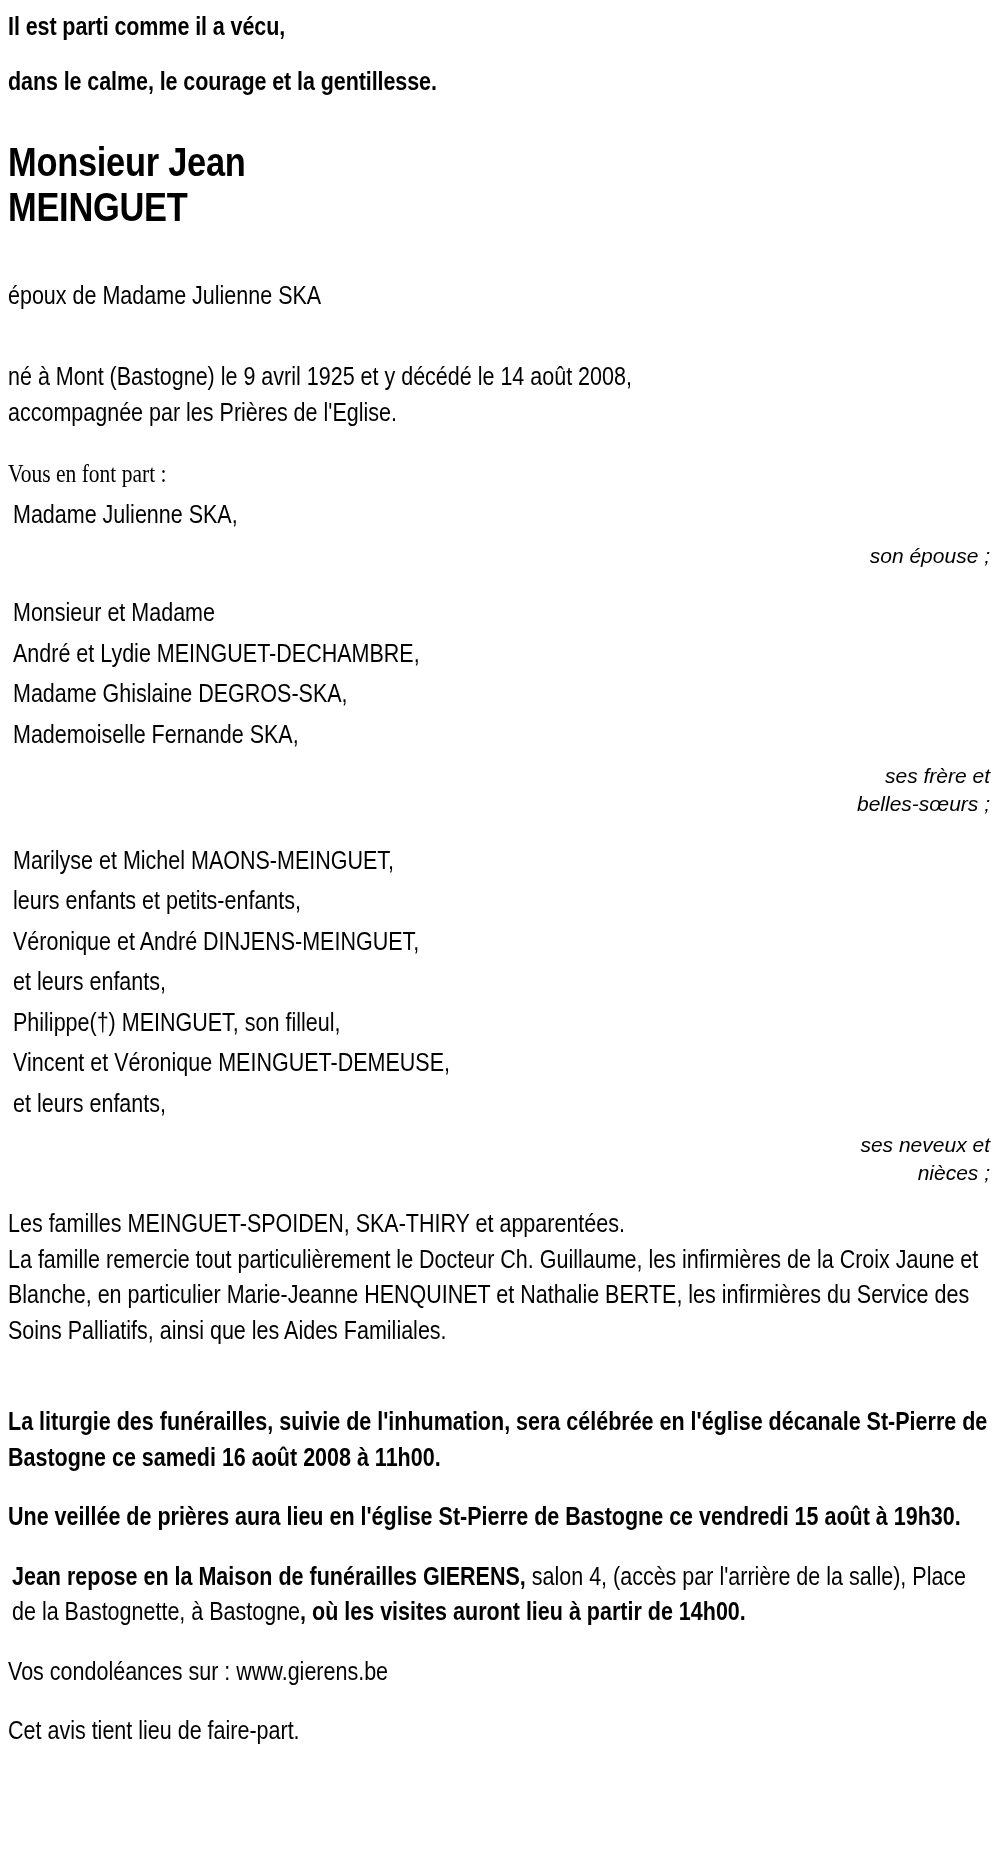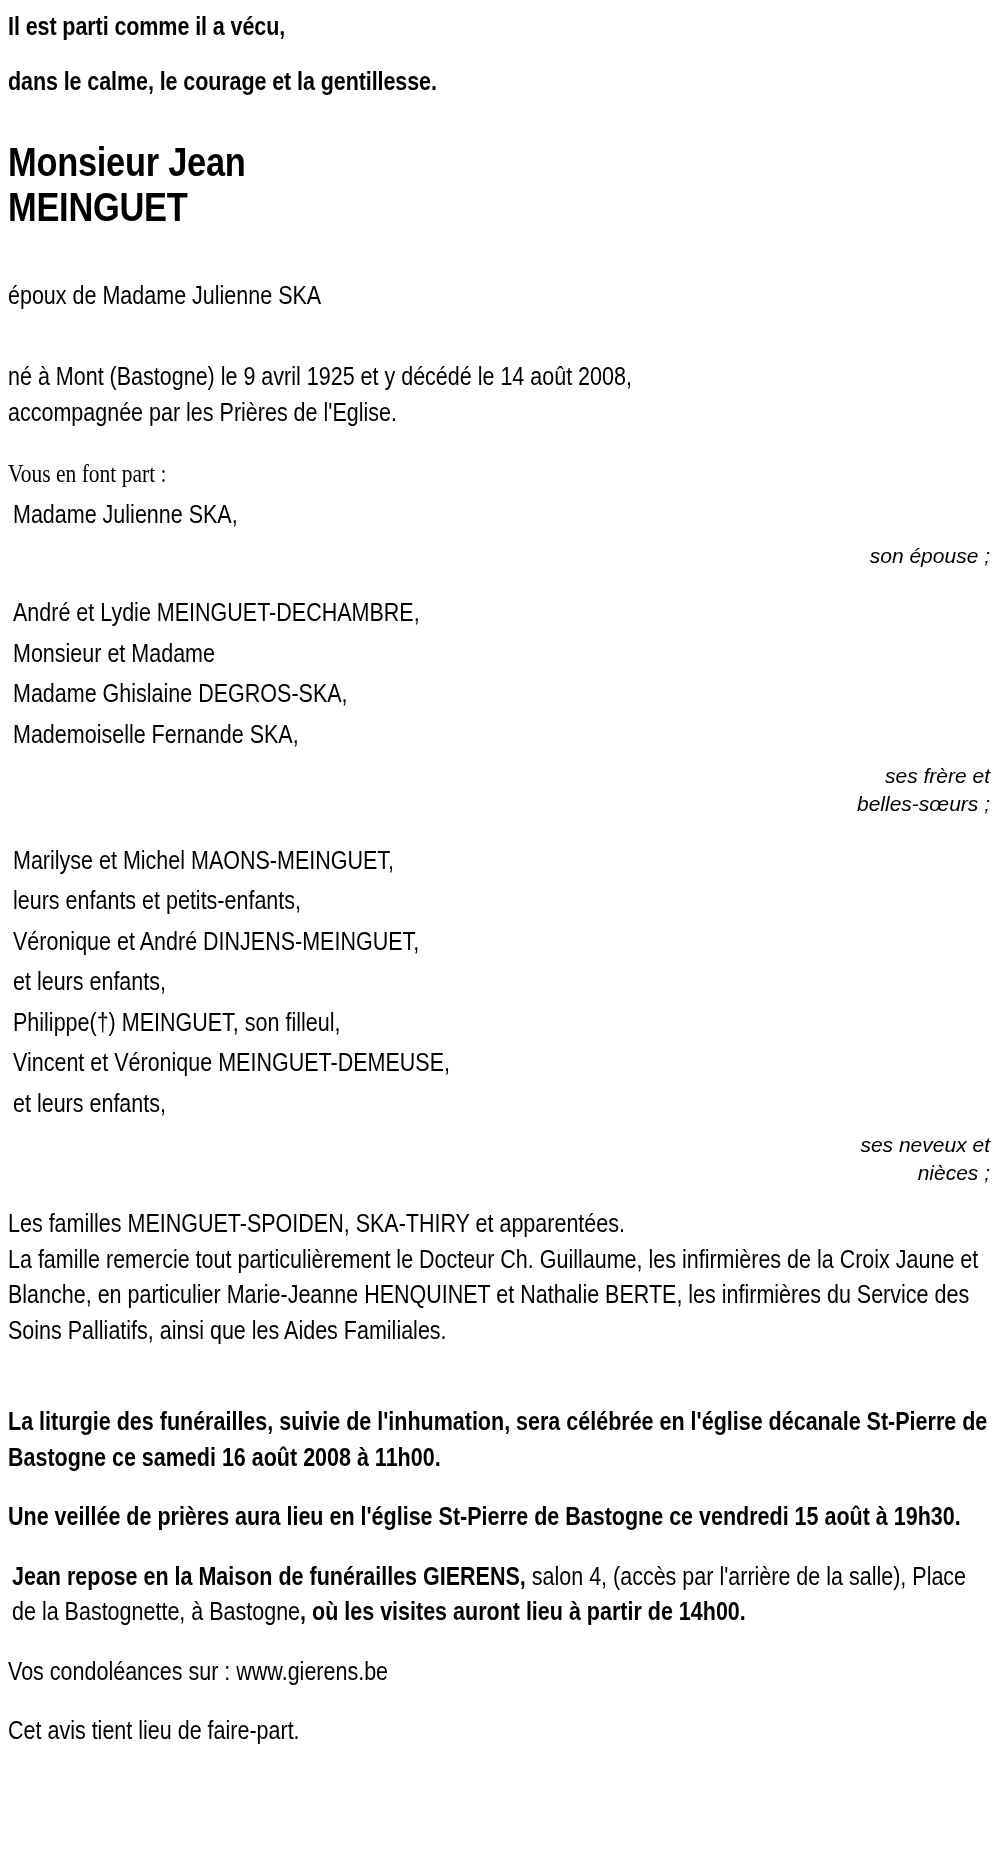--- a/index.html
+++ b/index.html
@@ -167,24 +167,24 @@
             <span class="cond">Madame Julienne SKA,</span>
           </div>
         <div class="relation">
           <span class="relation-line">son épouse ;</span>
         </div>
       </div>
 
 
       <div class="fam-group">
         <div class="fam-line">
+            <span class="cond">Monsieur et Madame</span>
+          </div>
+        <div class="fam-line">
             <span class="cond">André et Lydie MEINGUET-DECHAMBRE,</span>
-          </div>
-        <div class="fam-line">
-            <span class="cond">Monsieur et Madame</span>
           </div>
         <div class="fam-line">
             <span class="cond">Madame Ghislaine DEGROS-SKA,</span>
           </div>
         <div class="fam-line">
             <span class="cond">Mademoiselle Fernande SKA,</span>
           </div>
         <div class="relation">
           <span class="relation-line">ses frère et</span>
           <span class="relation-line">belles-sœurs ;</span>

